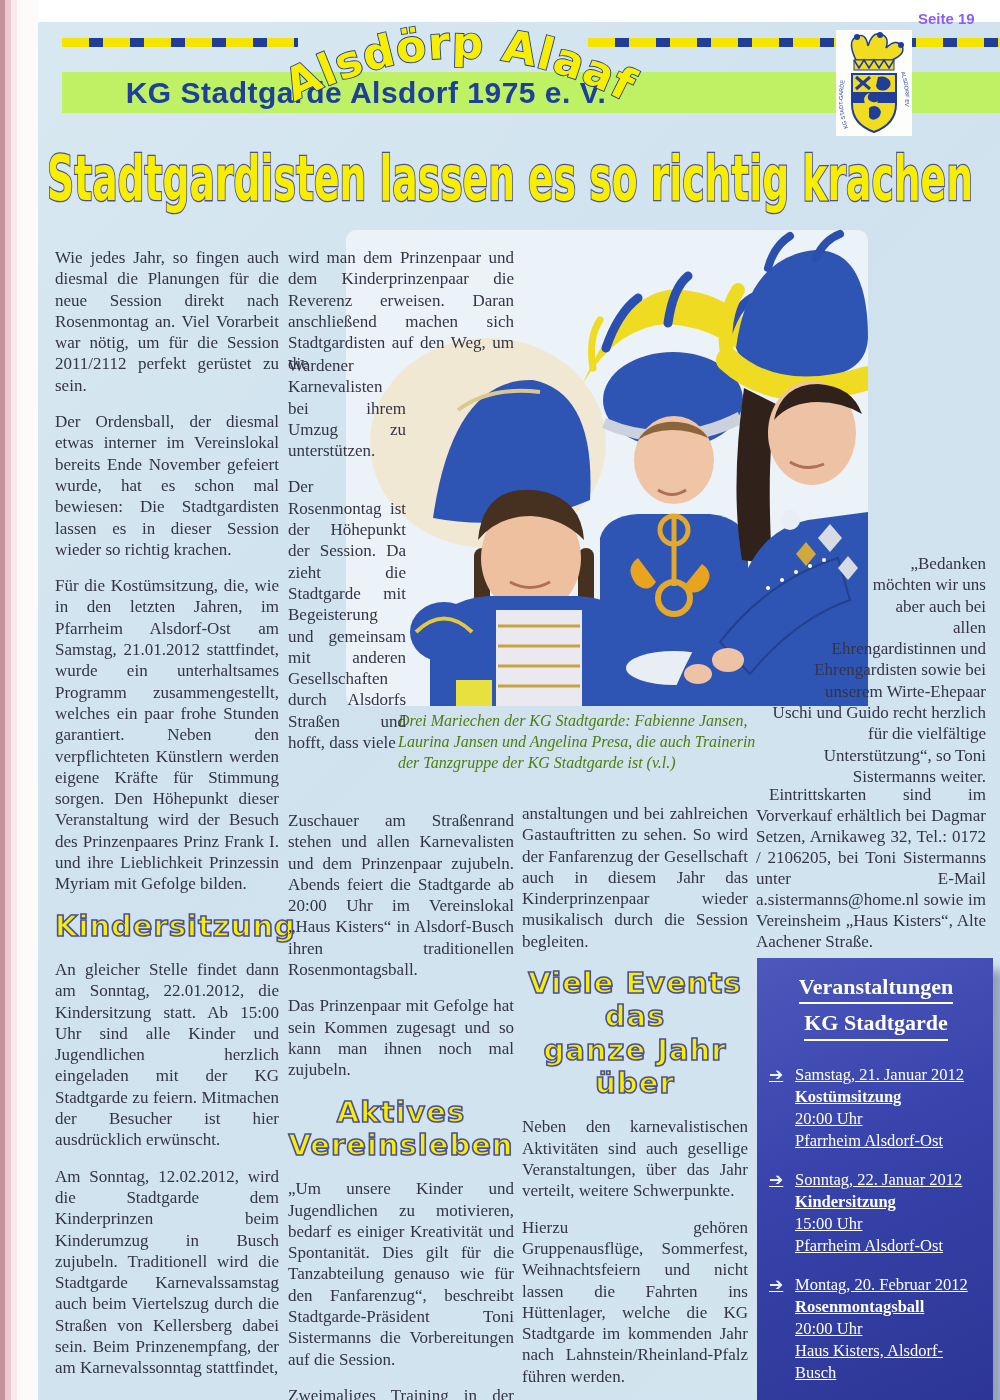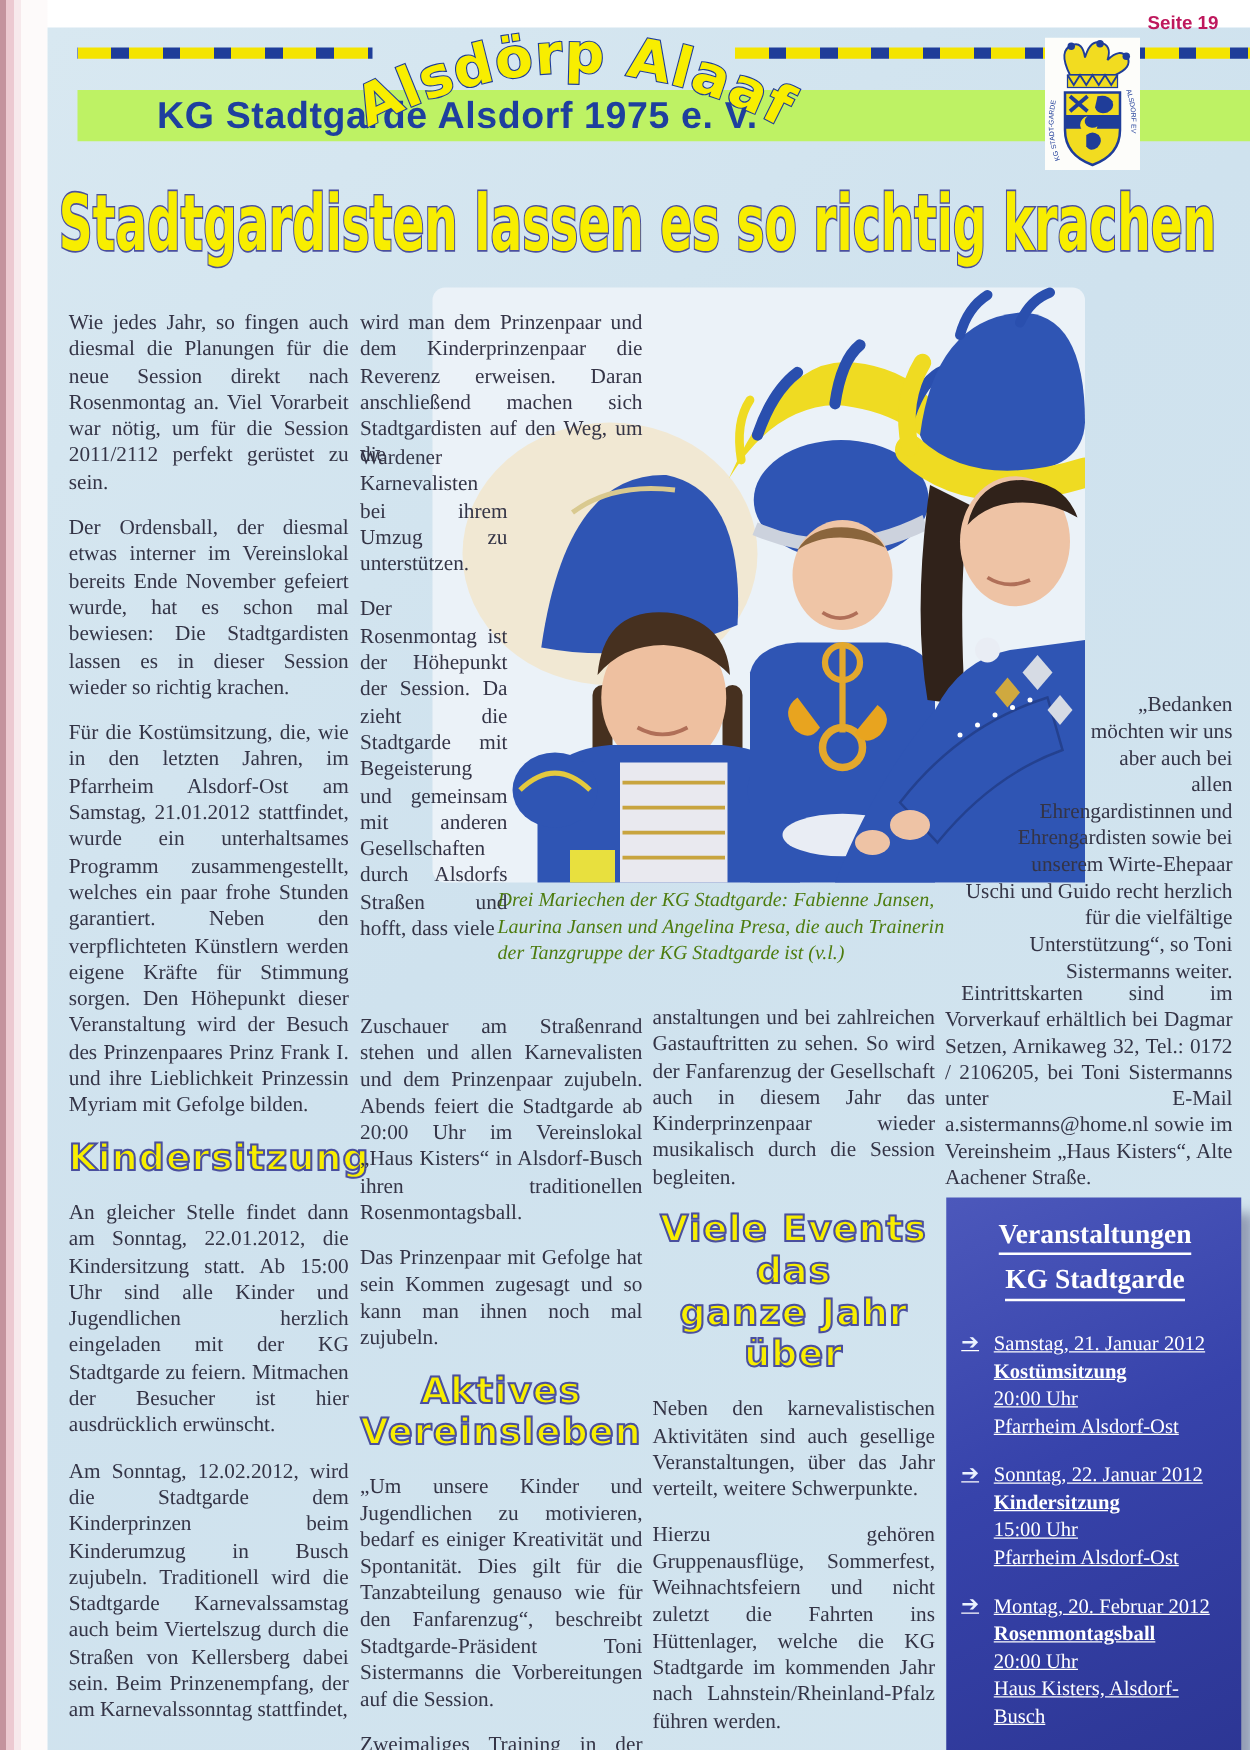--- a/index.html
+++ b/index.html
@@ -1,21 +1,21 @@
 <!DOCTYPE html>
 <html><head>
 <meta charset="utf-8">
 <style>
   html,body{margin:0;padding:0;}
   .page{position:relative;width:1000px;height:1400px;background:#ffffff;overflow:hidden;font-family:"Liberation Serif",serif;}
   .scan-edge{position:absolute;left:0;top:0;width:38px;height:1400px;z-index:0;
     background:linear-gradient(90deg,#c4939e 0 5px,#ecc9d1 5px 11px,#f7e9ec 11px 17px,#fdfafa 17px 100%);}
   .paper{position:absolute;left:38px;top:22px;width:962px;height:1378px;z-index:0;
     background:linear-gradient(135deg,#d8e8f1 0%,#cfe2ee 45%,#d3e5ef 100%);}
-  .seite{position:absolute;top:10px;left:918px;font:bold 15px "Liberation Sans",sans-serif;color:#be185d;z-index:4;}
+  .seite{position:absolute;top:10px;left:918px;font:bold 15px "Liberation Sans",sans-serif;color:#8b5cf6;z-index:4;}
   .dash{position:absolute;top:38px;height:9px;z-index:1;
     background:repeating-linear-gradient(90deg,#f4e400 0 27px,#1f3d99 27px 41px);}
   .dash-left{left:62px;width:236px;}
   .dash-right{left:588px;width:412px;}
   .band{position:absolute;left:62px;top:72px;width:938px;height:41px;background:#bef264;z-index:1;
     display:flex;align-items:center;justify-content:center;}
   .band span{font:bold 30px "Liberation Sans",sans-serif;color:#1e3f9e;margin-right:330px;letter-spacing:.5px;}
   .arc-svg{position:absolute;left:245px;top:12px;width:430px;height:128px;z-index:2;}
   .crest{position:absolute;left:836px;top:30px;width:76px;height:106px;z-index:5;}
   .headline-svg{position:absolute;left:42px;top:130px;width:936px;height:94px;z-index:2;}
@@ -208,21 +208,21 @@
     <p>Zweimaliges Training in der Woche ist für alle eine Herausforderung, die aber auch Spaß macht. Das Ergebnis ist bei eigenen Ver-</p>
   </div>
 
   <div class="col col3">
     <p>anstaltungen und bei zahlreichen Gastauftritten zu sehen. So wird der Fanfarenzug der Gesellschaft auch in diesem Jahr das Kinderprinzenpaar wieder musikalisch durch die Session begleiten.</p>
     <div class="h2">
       <div>Viele Events das</div>
       <div>ganze Jahr über</div>
     </div>
     <p>Neben den karnevalistischen Aktivitäten sind auch gesellige Veranstaltungen, über das Jahr verteilt, weitere Schwerpunkte.</p>
-    <p>Hierzu gehören Gruppenausflüge, Sommerfest, Weihnachtsfeiern und nicht zuletzt die Fahrten ins Hüttenlager, welche die KG Stadtgarde im kommenden Jahr nach Lahnstein/Rheinland-Pfalz führen werden.</p>
+    <p>Hierzu gehören Gruppenausflüge, Sommerfest, Weihnachtsfeiern und nicht lassen die Fahrten ins Hüttenlager, welche die KG Stadtgarde im kommenden Jahr nach Lahnstein/Rheinland-Pfalz führen werden.</p>
     <p>„Es sei noch angemerkt, dass wir durch unseren Ehrengardistensprecher Josef Pagen einen Kontakt herstellen konnten, der uns ei-</p>
   </div>
 
   <div class="col col4a">
     <div class="sp" style="width:66px;height:46px"></div>
     <div class="sp" style="width:92px;height:214px;clear:left"></div>
     <div class="sp" style="width:48px;height:44px;clear:left"></div>
   </div>
   <div class="col col4b">
     <div class="sp" style="width:104px;height:88px"></div>

